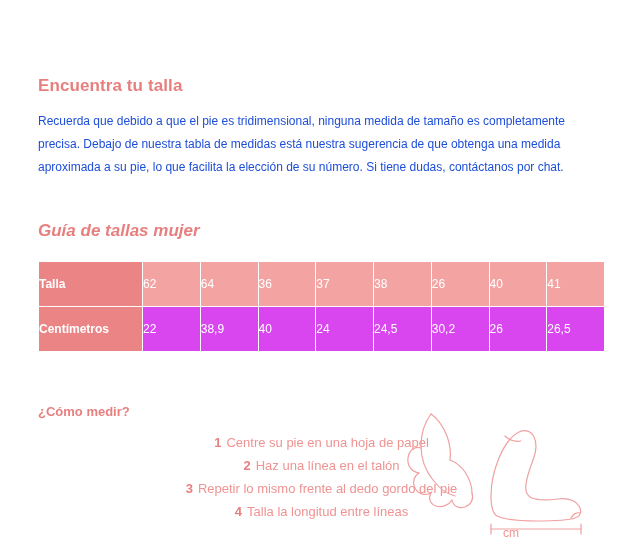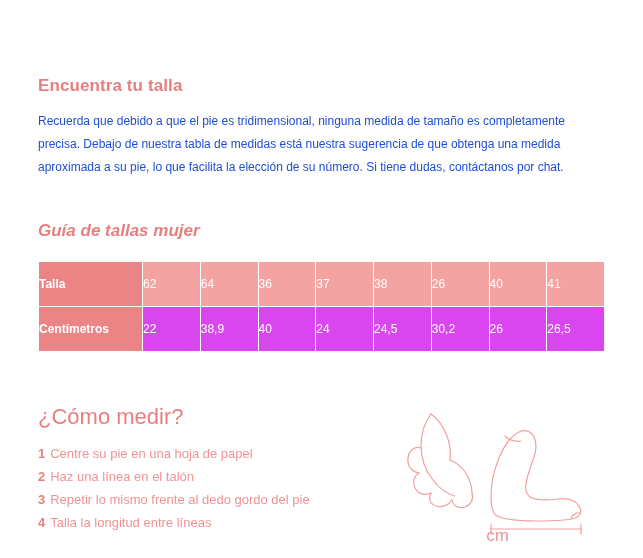--- a/index.html
+++ b/index.html
@@ -72,52 +72,53 @@
   }
   tr.row-cm td.data-cell {
     background: #d946ef;
     color: #ffffff;
   }
   .measure-block {
     margin-top: 52px;
     position: relative;
   }
   .measure-title {
-    font-size: 22px;
-    font-weight: normal;
+    font-size: 13px;
+    font-weight: bold;
     color: #e87f7f;
     margin: 0 0 12px 0;
   }
   ol.steps {
     list-style: none;
     margin: 0;
     padding: 0;
   }
   ol.steps li {
     font-size: 13px;
     line-height: 23px;
     color: #ef9393;
+    text-align: center;
   }
   ol.steps li .num {
     font-weight: bold;
     color: #e87f7f;
     margin-right: 5px;
   }
   .foot-illustration {
     position: absolute;
     right: 0px;
     top: -8px;
     width: 210px;
     height: 140px;
   }
   .cm-label {
     position: absolute;
-    right: 96px;
+    right: 86px;
     top: 122px;
-    font-size: 17px;
+    font-size: 12px;
     color: #ef9393;
   }
 </style>
 </head>
 <body>
 
 <div class="page">
 
   <div class="intro-block">
     <h1 class="section-title">Encuentra tu talla</h1>

